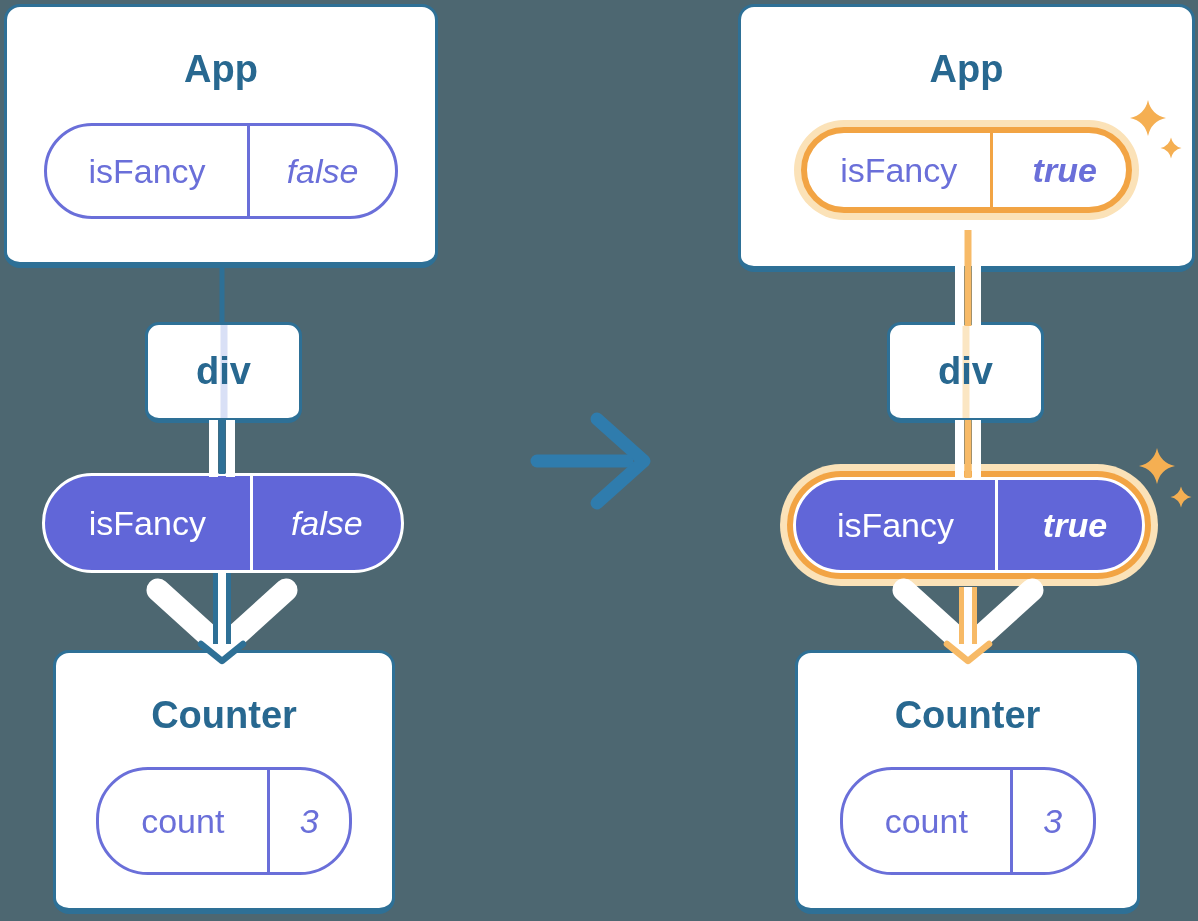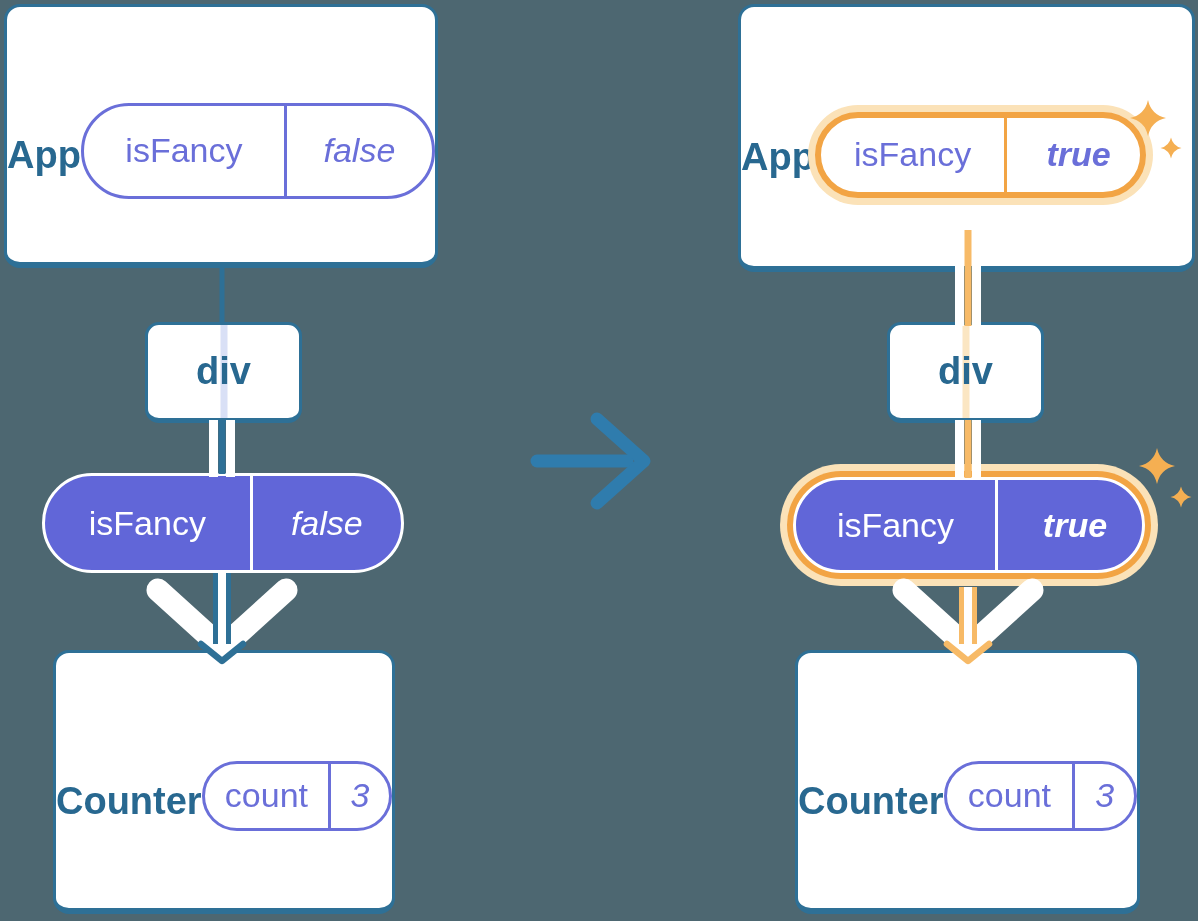--- a/index.html
+++ b/index.html
@@ -1,20 +1,20 @@
 <!DOCTYPE html>
 <html><head>
 <meta charset="utf-8">
 <style>
   html,body{margin:0;padding:0;}
   body{width:1198px;height:921px;font-family:"Liberation Sans",sans-serif;}
   .stage{position:relative;width:1198px;height:921px;background:#4D6771;overflow:hidden;}
 
   .card{position:absolute;background:#fff;border:3px solid #2E7096;border-bottom-width:6px;
-        border-radius:16px;box-sizing:border-box;display:flex;flex-direction:row;align-items:center;}
+        border-radius:16px;box-sizing:border-box;display:flex;flex-direction:column;align-items:center;}
   .card-title{margin-top:40px;font-size:38px;line-height:44px;font-weight:600;color:#286890;}
 
   .divbox{position:absolute;background:#fff;border:3px solid #2E7096;border-bottom-width:5px;
         border-radius:14px;box-sizing:border-box;display:flex;align-items:center;justify-content:center;}
   .divbox .label{position:relative;z-index:2;font-size:38px;font-weight:600;color:#286890;}
   .stripe{position:absolute;top:0;bottom:0;left:50%;transform:translateX(-50%);width:7px;z-index:1;}
   .stripe.lavender{background:#D9E0F6;}
   .stripe.paleorange{background:#FBE6C3;}
 
   .pill{display:flex;align-items:stretch;box-sizing:border-box;border-radius:52px;font-size:34px;overflow:hidden;}
@@ -40,21 +40,21 @@
   #left-app{left:4px;top:4px;width:434px;height:264px;}
   #right-app{left:738px;top:4px;width:457px;height:268px;}
   #left-app .pill{width:354px;height:96px;margin-top:32px;}
   #right-app .pill{width:331px;height:86px;margin-top:36px;}
   #left-div{left:145px;top:322px;width:157px;height:101px;}
   #right-div{left:887px;top:322px;width:157px;height:101px;}
   #left-pill{left:42px;top:473px;width:362px;height:100px;}
   #right-pill{left:793px;top:477px;width:352px;height:96px;}
   #left-counter{left:53px;top:650px;width:342px;height:264px;}
   #right-counter{left:795px;top:650px;width:345px;height:264px;}
-  .counter-pill{width:256px;height:70px;margin-top:30px;}
+  .counter-pill{width:256px;height:108px;margin-top:30px;}
   #left-counter .card-title,#right-counter .card-title{}
 
   .overlay{position:absolute;left:0;top:0;width:1198px;height:921px;pointer-events:none;z-index:10;}
 </style>
 </head>
 <body>
 
 <div class="stage">
 
   <div class="card" id="left-app">

